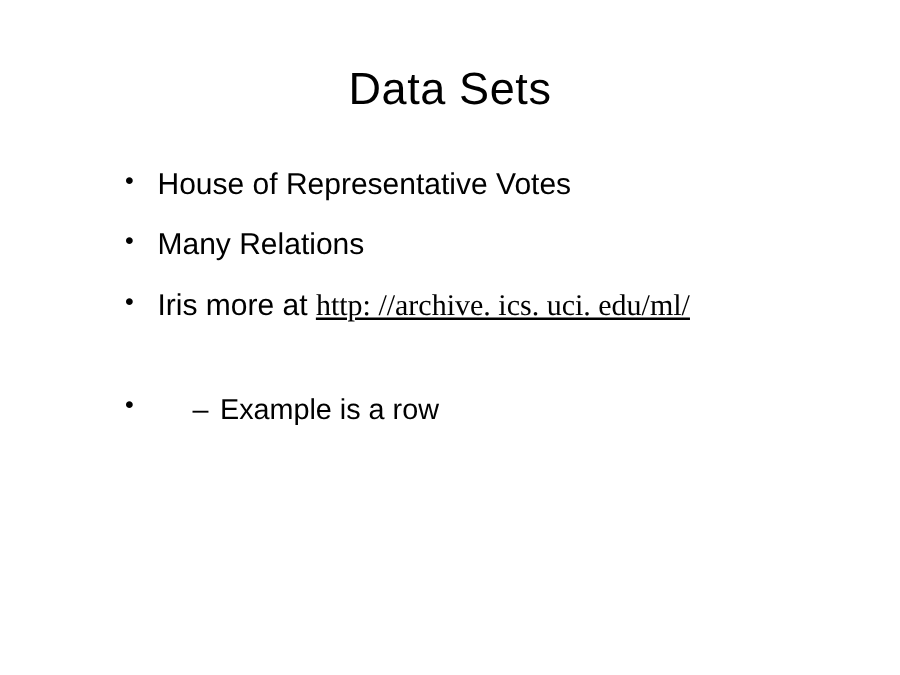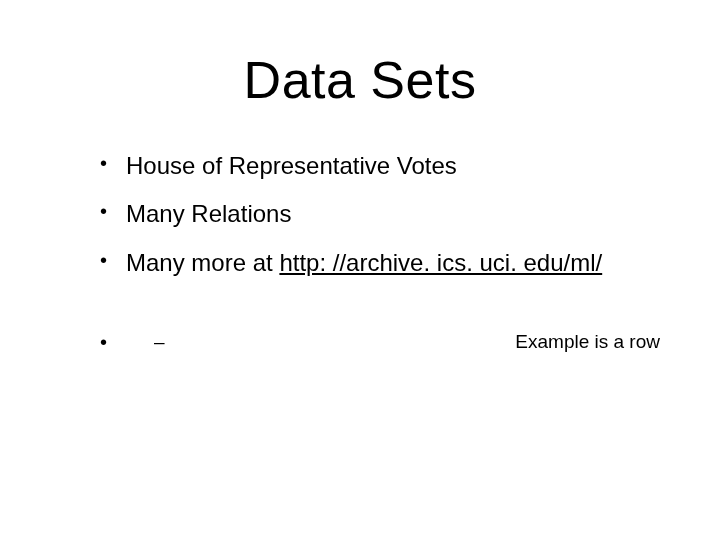--- a/index.html
+++ b/index.html
@@ -1,38 +1,38 @@
 <!DOCTYPE html>
 <html><head>
 <meta charset="utf-8">
 <style>
   * { margin: 0; padding: 0; box-sizing: border-box; }
   html, body { width: 720px; height: 540px; background: #fff; font-family: Arial, Helvetica, sans-serif; color: #000; }
   .slide { width: 720px; height: 540px; padding: 50px 60px 40px 60px; position: relative; }
-  .title { font-size: 52px; font-weight: 400; text-align: center; margin-bottom: 40px; letter-spacing: 0.5px; }
+  .title { font-size: 36px; font-weight: 400; text-align: center; margin-bottom: 40px; letter-spacing: 0.5px; }
   ul.main { list-style: none; margin-left: 40px; }
   ul.main > li { font-size: 24px; line-height: 1.35; position: relative; padding-left: 26px; margin-top: 16px; }
   ul.main > li::before { content: "•"; position: absolute; left: 0; top: 0; font-size: 20px; }
   .spacer { height: 34px; }
   ul.sub { list-style: none; margin-left: 28px; margin-top: 4px; }
-  ul.sub > li { font-size: 19px; line-height: 1.4; position: relative; padding-left: 22px; text-align: right; }
+  ul.sub > li { font-size: 23px; line-height: 1.4; position: relative; padding-left: 22px; }
   ul.sub > li::before { content: "–"; position: absolute; left: 0; top: 0; }
-  .link { text-decoration: underline; }
+  .link { text-decoration: underline; font-family: Liberation Serif, serif; }
 </style>
 </head>
 <body>
 
 <div class="slide">
   <h1 class="title">Data Sets</h1>
 
   <ul class="main">
     <li>House of Representative Votes</li>
     <li>Many Relations</li>
     <li>
-      <span>Many more at </span><span class="link">http: //archive. ics. uci. edu/ml/</span>
+      <span>Iris more at </span><span class="link">http: //archive. ics. uci. edu/ml/</span>
     </li>
   </ul>
 
   <div class="spacer"></div>
 
   <ul class="main">
     <li>
       <ul class="sub">
         <li>Example is a row</li>
       </ul>

